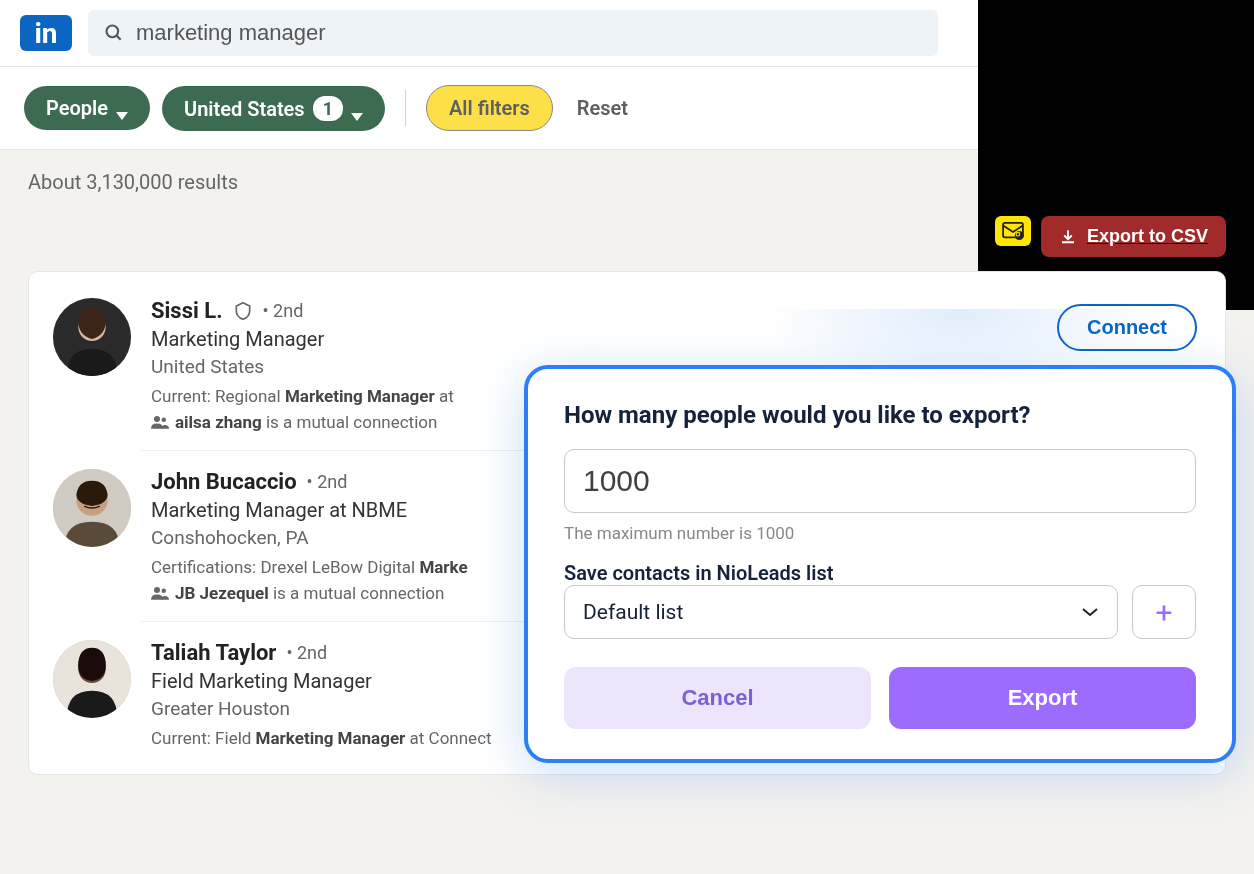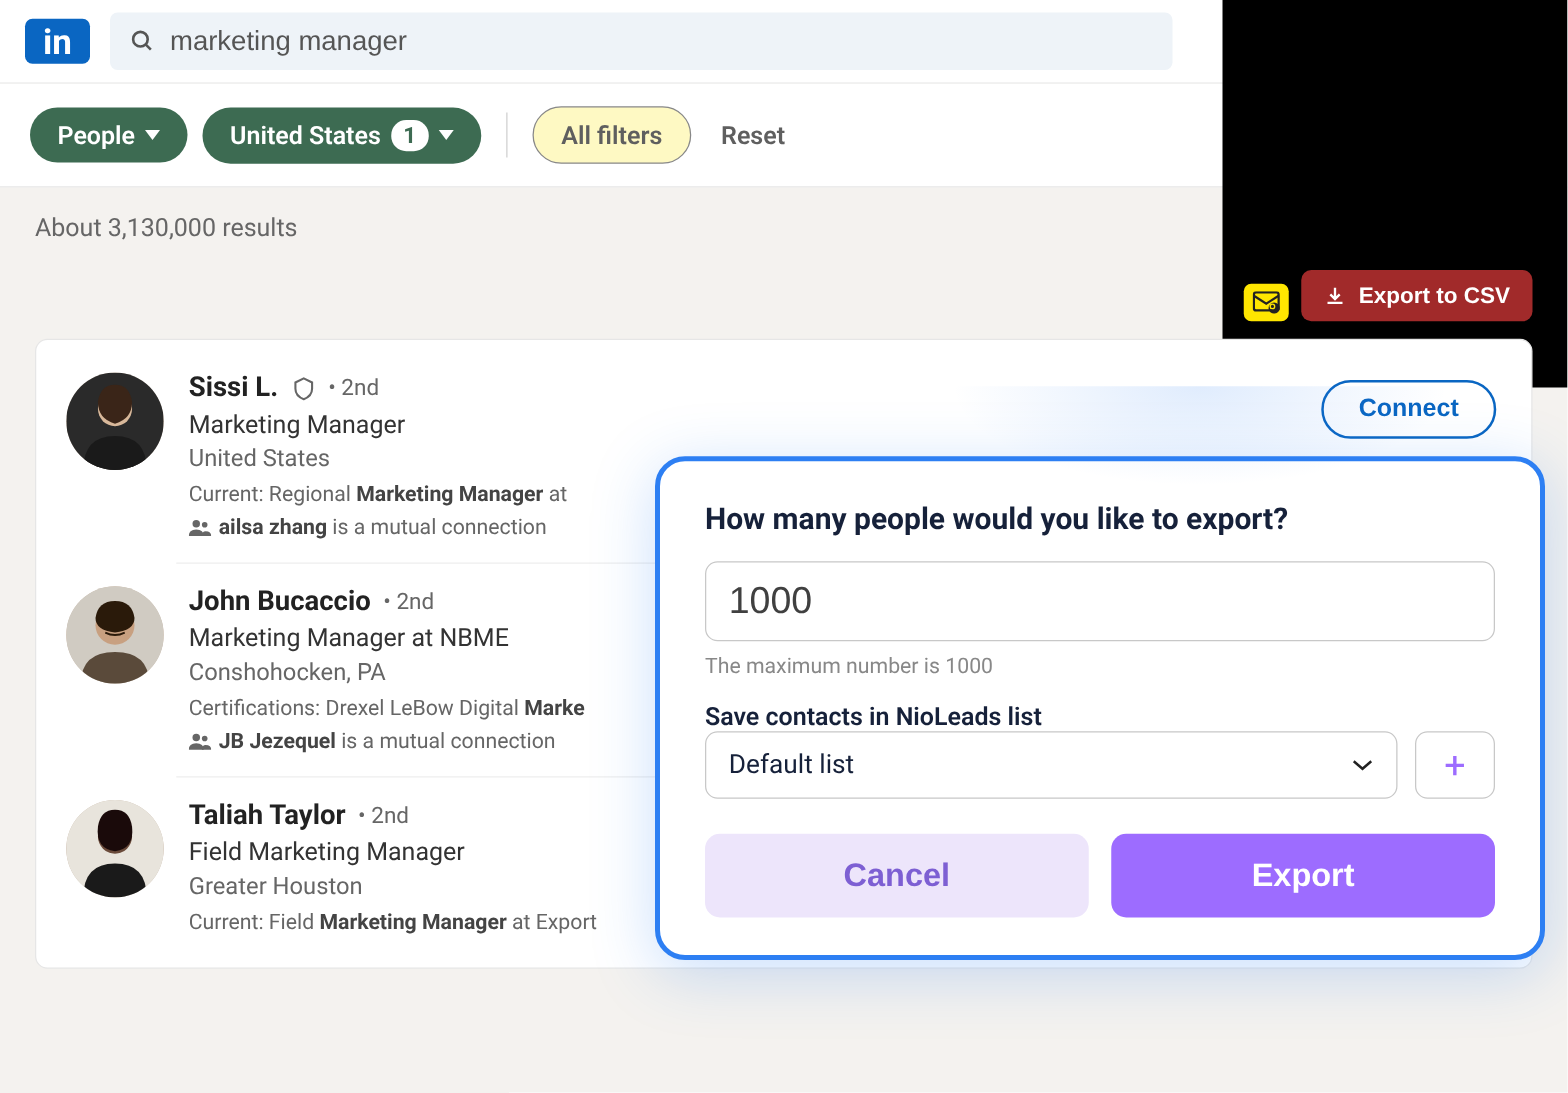--- a/index.html
+++ b/index.html
@@ -9,31 +9,31 @@
 .header { background: #fff; display: flex; align-items: center; padding: 10px 20px; gap: 16px; border-bottom: 1px solid #e6e6e6; }
 .logo { width: 52px; height: 36px; background: #0a66c2; border-radius: 6px; display: flex; align-items: center; justify-content: center; color: #fff; font-weight: 700; font-size: 28px; }
 .search-bar { flex: 1; max-width: 850px; }
 .search-input-wrap { background: #eef3f8; border-radius: 6px; display: flex; align-items: center; padding: 10px 16px; gap: 12px; }
 .search-icon { width: 20px; height: 20px; }
 .search-input { border: none; background: transparent; font-size: 22px; color: #555; outline: none; flex: 1; }
 
 
 .filter-bar { background: #fff; padding: 18px 24px; display: flex; align-items: center; gap: 12px; border-bottom: 1px solid #e6e6e6; }
 .pill { border-radius: 24px; padding: 10px 22px; font-size: 20px; font-weight: 600; display: inline-flex; align-items: center; gap: 8px; cursor: pointer; }
-.pill.green { background: #3d6b52; color: #fff; }
+.pill.green { background: #3d6b52; color: #fff; align-items: flex-end; }
 .pill .badge { background: #fff; color: #3d6b52; border-radius: 12px; padding: 2px 10px; font-size: 18px; font-weight: 700; }
 .pill .caret { width: 0; height: 0; border-left: 6px solid transparent; border-right: 6px solid transparent; border-top: 8px solid currentColor; }
 .divider-v { width: 1px; height: 36px; background: #d0d0d0; margin: 0 8px; }
-.pill.outline { background: #fef9c3; color: #5f5f5f; border: 1.5px solid #888; }
+.pill.outline { background: #fde047; color: #5f5f5f; border: 1.5px solid #888; }
 .reset-link { font-size: 20px; font-weight: 600; color: #5f5f5f; margin-left: 12px; cursor: pointer; }
 
 
 .results-area { padding: 20px 28px; position: relative; }
 .results-count { font-size: 20px; color: #666; margin-bottom: 22px; }
-.export-row { display: flex; justify-content: flex-end; gap: 10px; margin-bottom: 14px; align-items: flex-end; }
+.export-row { display: flex; justify-content: flex-end; gap: 10px; margin-bottom: 14px; align-items: flex-start; text-decoration: underline; }
 .nio-icon { width: 36px; height: 30px; background: #ffe600; border-radius: 6px; display: flex; align-items: center; justify-content: center; }
 .export-btn { background: #a12a2a; color: #fff; border-radius: 8px; padding: 10px 18px; font-size: 18px; font-weight: 600; display: inline-flex; align-items: center; gap: 10px; cursor: pointer; border: none; }
 
 
 .result-list { background: #fff; border: 1px solid #e6e6e6; border-radius: 10px; padding: 8px 0; }
 .result-item { display: flex; padding: 18px 24px; gap: 20px; position: relative; }
 .result-item + .result-item { border-top: 1px solid #eee; margin-left: 112px; padding-left: 0; }
 .result-item + .result-item .avatar { margin-left: -88px; }
 .avatar { width: 78px; height: 78px; border-radius: 50%; background: #c8b8a8; flex-shrink: 0; display: flex; align-items: center; justify-content: center; overflow: hidden; }
 .avatar svg { width: 100%; height: 100%; }
@@ -54,21 +54,21 @@
 .modal { position: absolute; top: 365px; left: 524px; width: 712px; background: #fff; border: 4px solid #2d7ff3; border-radius: 24px; padding: 32px 36px 30px; box-shadow: 0 10px 50px rgba(45,127,243,0.25); }
 .modal::before { content: ""; position: absolute; top: -60px; left: 50%; width: 400px; height: 80px; background: radial-gradient(ellipse at top, rgba(45,127,243,0.15), transparent 70%); transform: translateX(-30%); pointer-events: none; }
 .modal-title { font-size: 24px; font-weight: 700; color: #16213a; margin-bottom: 20px; }
 .modal-input { width: 100%; border: 1.5px solid #c8c8c8; border-radius: 10px; padding: 14px 18px; font-size: 30px; color: #404040; outline: none; }
 .modal-hint { font-size: 17px; color: #888; margin-top: 10px; }
 .modal-label { font-size: 20px; font-weight: 600; color: #16213a; margin-top: 18px; }
 .select-row { display: flex; gap: 14px; }
 .modal-select { flex: 1; border: 1.5px solid #c8c8c8; border-radius: 10px; padding: 14px 18px; font-size: 21px; color: #16213a; display: flex; justify-content: space-between; align-items: center; cursor: pointer; }
 .add-btn { width: 64px; border: 1.5px solid #c8c8c8; border-radius: 10px; display: flex; align-items: center; justify-content: center; font-size: 30px; color: #9d6cff; cursor: pointer; }
 .modal-buttons { display: flex; gap: 18px; margin-top: 28px; }
-.modal-btn { flex: 1; border-radius: 12px; padding: 18px; font-size: 26px; font-weight: 600; border: none; cursor: pointer; }
+.modal-btn { flex: 1; border-radius: 12px; padding: 18px; font-size: 22px; font-weight: 600; border: none; cursor: pointer; }
 .modal-btn.cancel { background: #ede5fb; color: #7d5fd3; }
 .modal-btn.export { background: #9d6cff; color: #fff; }
 
 
 .black-corner { position: absolute; top: 0; right: 0; width: 276px; height: 310px; background: #000; }
 </style>
 </head>
 <body>
 
 <div class="black-corner"></div>
@@ -197,21 +197,21 @@
             <path d="M26 22 Q28 8 40 8 Q52 8 54 22 Q56 40 40 42 Q24 40 26 22 Z" fill="#1a0a0a"></path>
           </svg>
       </div>
       <div class="result-body">
         <div class="name-row">
           <span class="name">Taliah Taylor</span>
           <span class="degree">• <span>2nd</span></span>
         </div>
         <div class="title">Field Marketing Manager</div>
         <div class="location">Greater Houston</div>
-        <div class="subline"><span>Current: Field </span><b>Marketing Manager</b><span> at Export</span></div>
+        <div class="subline"><span>Current: Field </span><b>Marketing Manager</b><span> at Connect</span></div>
       </div>
     </div>
 
   </div>
 </div>
 
 <div class="modal">
   <div class="modal-title">How many people would you like to export?</div>
   <input class="modal-input" value="1000" style="">
   <div class="modal-hint">The maximum number is 1000</div>

